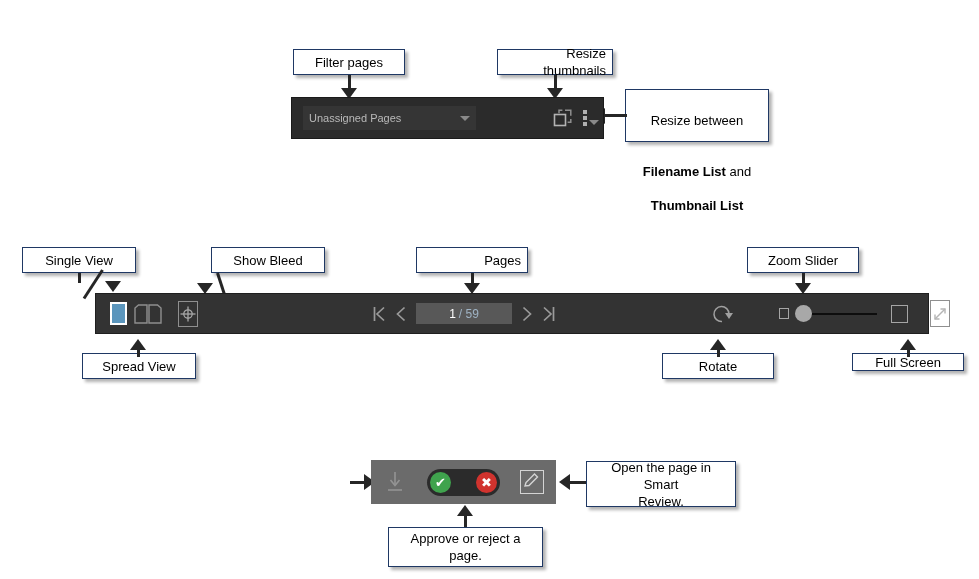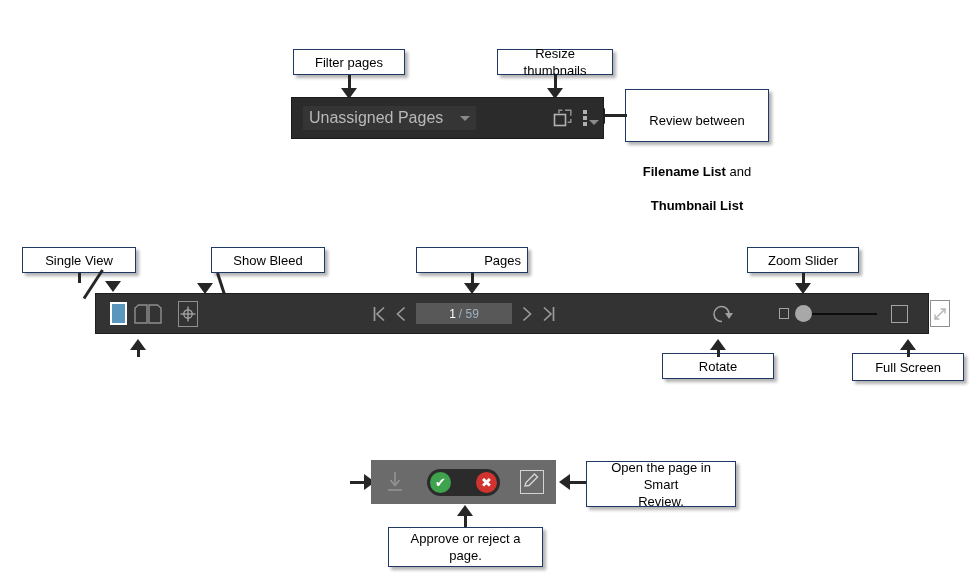--- a/index.html
+++ b/index.html
@@ -81,21 +81,21 @@
     height: 24px;
     background: #353535;
     display: flex;
     align-items: center;
     justify-content: space-between;
     padding: 0 6px;
     box-sizing: border-box;
   }
   #filter-select .sel-label {
     color: #b9b9b9;
-    font-size: 16px;
+    font-size: 11px;
   }
   .tri-down {
     width: 0; height: 0;
     border-left: 5px solid transparent;
     border-right: 5px solid transparent;
     border-top: 5px solid #8a8a8a;
   }
   #resize-thumbs-icon {
     margin-left: 77px;
     width: 20px; height: 20px;
@@ -259,28 +259,28 @@
 <body>
 
 <div class="stage">
 
   <div class="callout" style="left:293px; top:49px; width:112px; height:26px;">
     <span>Filter pages</span>
   </div>
   <div class="conn" style="left:348px; top:75px; width:3px; height:21px;"></div>
   <div class="arrow arrow-down" style="left:341px; top:88px;"></div>
 
-  <div class="callout" style="left:497px; top:49px; width:116px; height:26px;">
+  <div class="callout" style="left:497px; top:49px; width:116px; height:26px;text-align:right;">
     <span>Resize thumbnails</span>
   </div>
   <div class="conn" style="left:554px; top:75px; width:3px; height:21px;"></div>
   <div class="arrow arrow-down" style="left:547px; top:88px;"></div>
 
   <div class="callout" style="left:625px; top:89px; width:144px; height:53px; display:block; padding-top:5px;">
-    <div>Review between</div>
+    <div>Resize between</div>
     <div>
       <span class="bold">Filename List</span><span> and</span>
     </div>
     <div class="bold">Thumbnail List</div>
   </div>
   <div class="conn" style="left:605px; top:114px; width:22px; height:3px;"></div>
   <div class="arrow arrow-right" style="left:594px; top:108px; transform:scaleX(-1);"></div>
 
   <div id="toolbar-filter">
     <div id="filter-select">
@@ -321,30 +321,33 @@
   </div>
   <div class="conn" style="left:471px; top:273px; width:3px; height:13px;"></div>
   <div class="arrow arrow-down" style="left:464px; top:283px;"></div>
 
   <div class="callout" style="left:747px; top:247px; width:112px; height:26px;">
     <span>Zoom Slider</span>
   </div>
   <div class="conn" style="left:802px; top:273px; width:3px; height:13px;"></div>
   <div class="arrow arrow-down" style="left:795px; top:283px;"></div>
 
+  <div class="callout" style="left:82px; top:353px; width:114px; height:26px;">
+    <span>Spread View</span>
+  </div>
   <div class="conn" style="left:137px; top:349px; width:3px; height:8px;"></div>
   <div class="arrow arrow-up" style="left:130px; top:339px;"></div>
 
   <div class="callout" style="left:662px; top:353px; width:112px; height:26px;">
     <span>Rotate</span>
   </div>
   <div class="conn" style="left:717px; top:349px; width:3px; height:8px;"></div>
   <div class="arrow arrow-up" style="left:710px; top:339px;"></div>
 
-  <div class="callout" style="left:852px; top:353px; width:112px; height:28px;">
+  <div class="callout" style="left:852px; top:353px; width:112px; height:18px;">
     <span>Full Screen</span>
   </div>
   <div class="conn" style="left:907px; top:349px; width:3px; height:8px;"></div>
   <div class="arrow arrow-up" style="left:900px; top:339px;"></div>
 
   <div id="toolbar-viewer">
 
     <div id="view-toggle-group">
       <div class="vbtn">
         <div id="page-single-icon">

